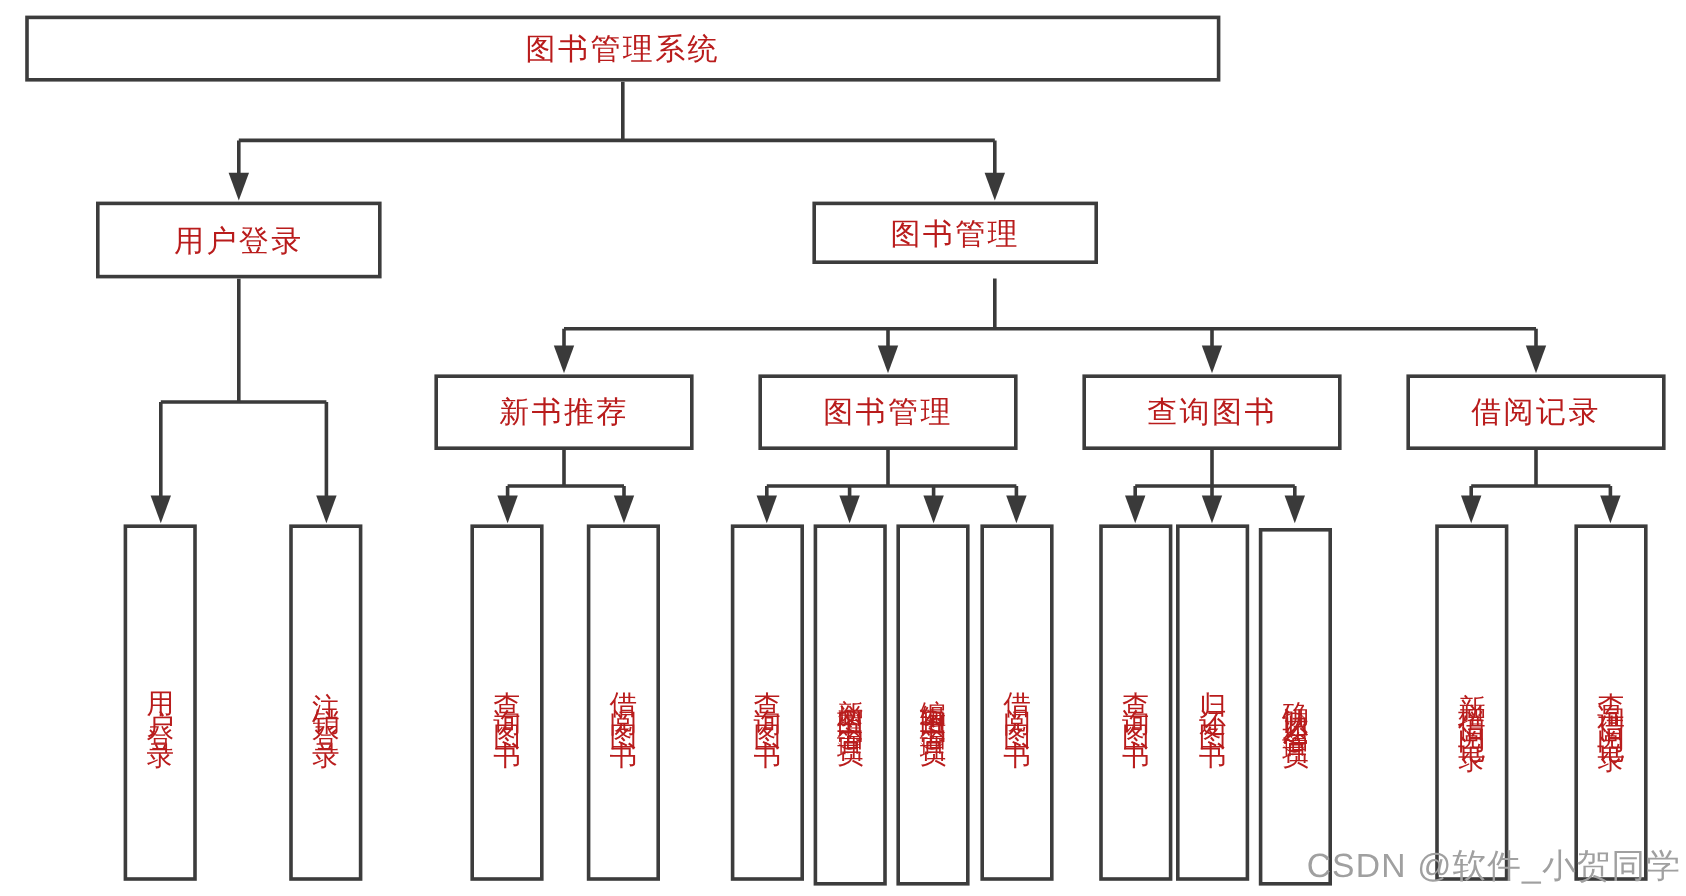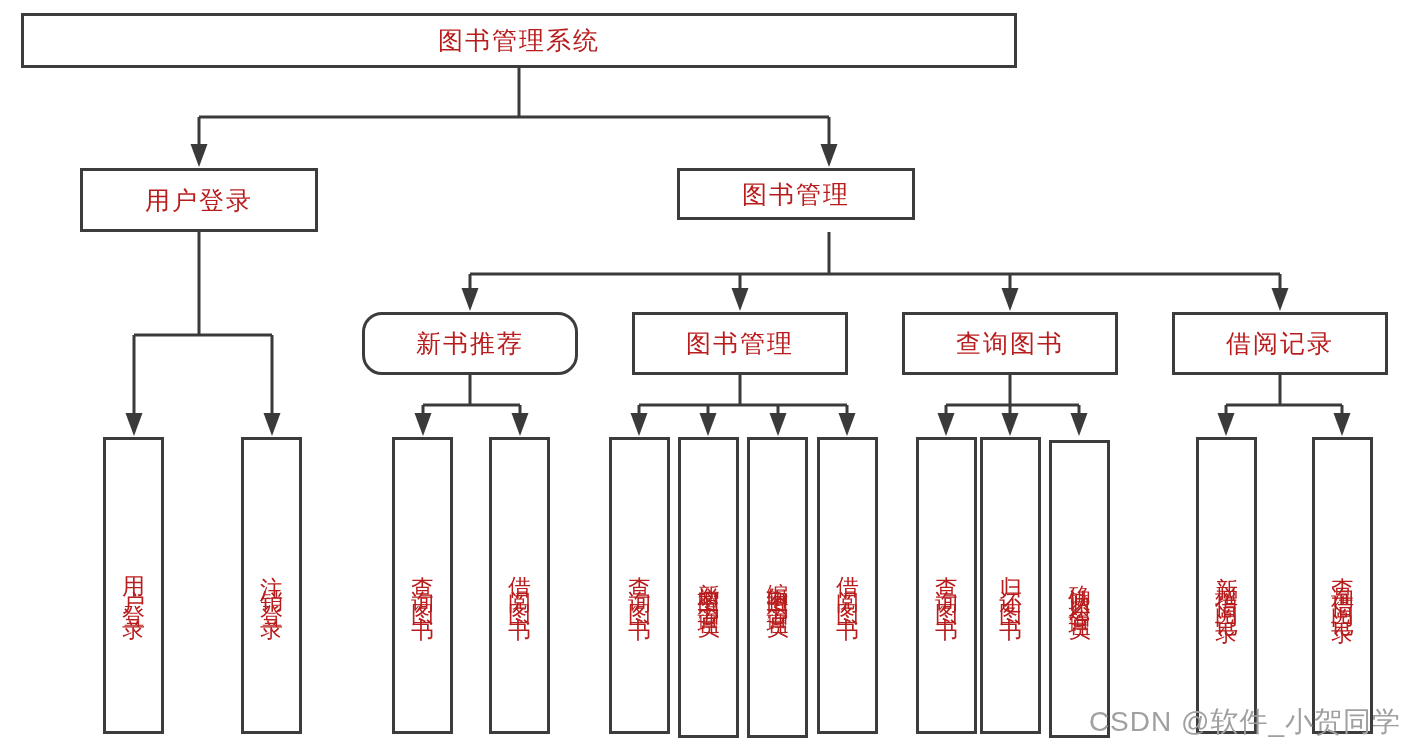--- a/index.html
+++ b/index.html
@@ -92,21 +92,21 @@
     <span>图书管理系统</span>
   </div>
 
   <div class="box h" style="left:80px;top:168px;width:238px;height:64px;">
     <span>用户登录</span>
   </div>
   <div class="box h" style="left:677px;top:168px;width:238px;height:52px;">
     <span>图书管理</span>
   </div>
 
-  <div class="box h" style="left:362px;top:312px;width:216px;height:63px;border-radius:20px;">
+  <div class="box h" style="left:362px;top:312px;width:216px;height:63px;">
     <span>新书推荐</span>
   </div>
   <div class="box h" style="left:632px;top:312px;width:216px;height:63px;">
     <span>图书管理</span>
   </div>
   <div class="box h" style="left:902px;top:312px;width:216px;height:63px;">
     <span>查询图书</span>
   </div>
   <div class="box h" style="left:1172px;top:312px;width:216px;height:63px;">
     <span>借阅记录</span>

